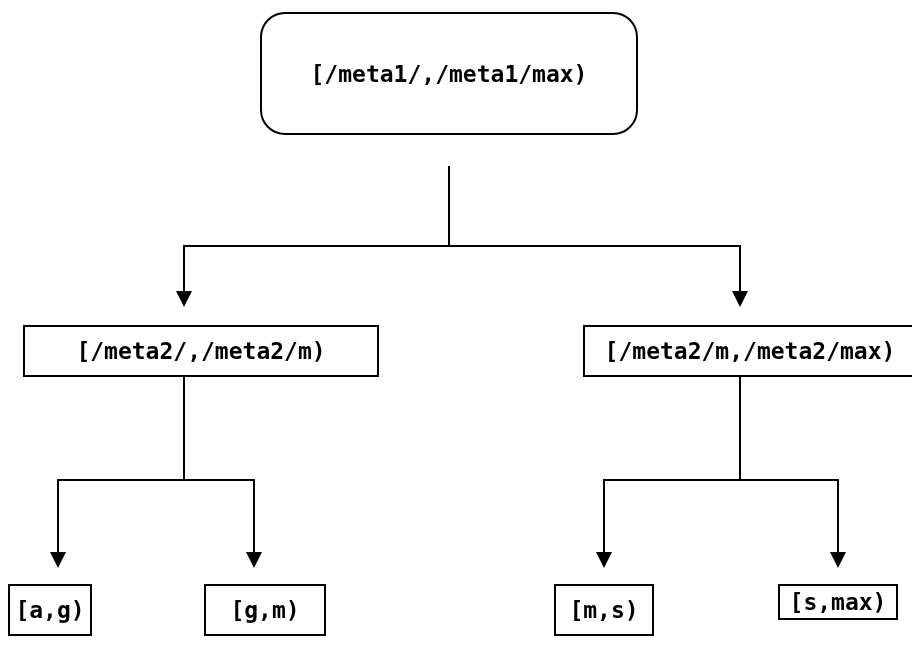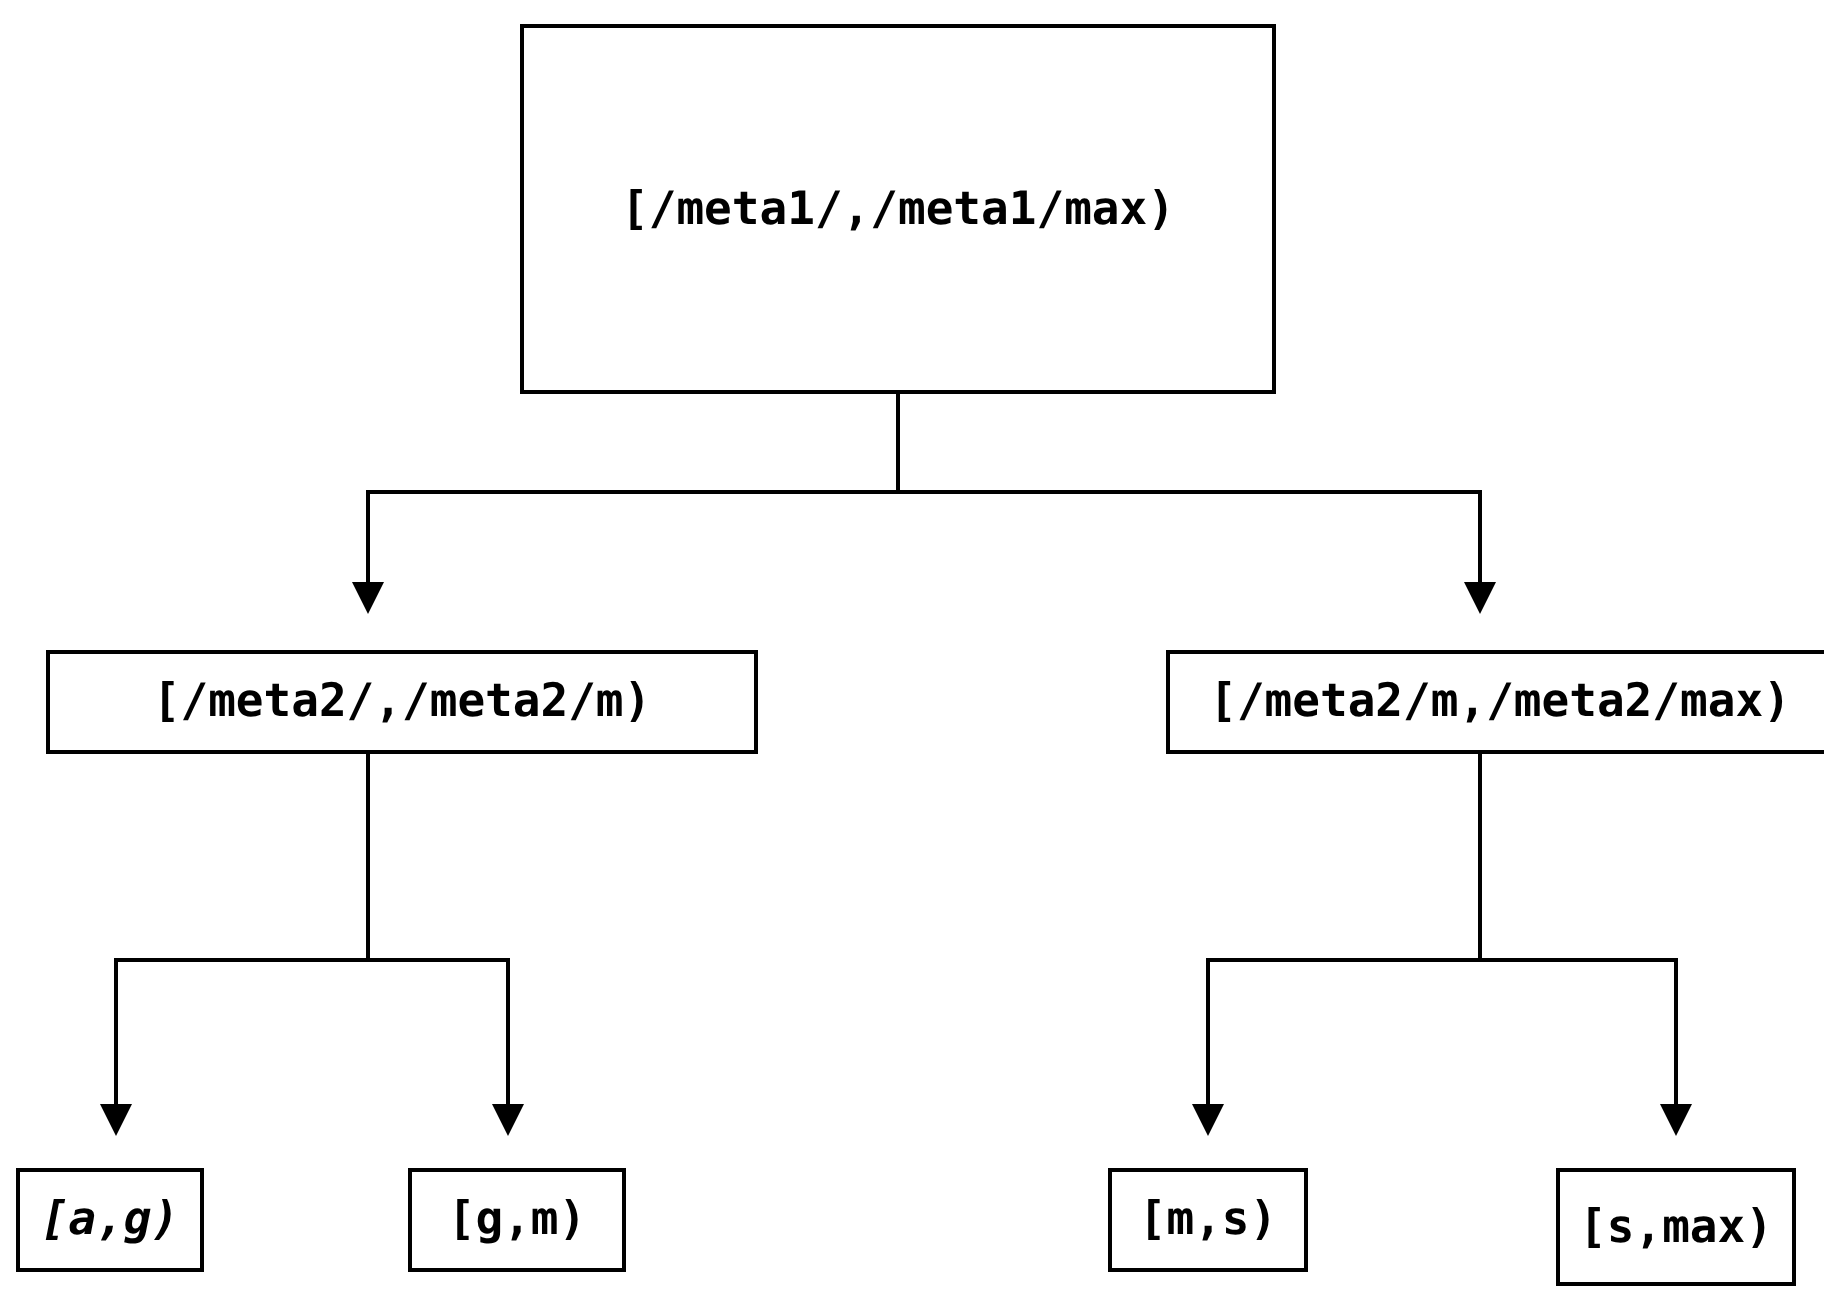--- a/index.html
+++ b/index.html
@@ -62,41 +62,41 @@
   <div class="edge" style="left:253px; top:479px; width:2px; height:73px;"></div>
   <div class="arrowhead" style="left:246px; top:552px;"></div>
 
   <div class="edge" style="left:739px; top:376px; width:2px; height:105px;"></div>
   <div class="edge" style="left:603px; top:479px; width:236px; height:2px;"></div>
   <div class="edge" style="left:603px; top:479px; width:2px; height:73px;"></div>
   <div class="arrowhead" style="left:596px; top:552px;"></div>
   <div class="edge" style="left:837px; top:479px; width:2px; height:73px;"></div>
   <div class="arrowhead" style="left:830px; top:552px;"></div>
 
-  <div class="node" style="left:260px; top:12px; width:378px; height:185px;">
+  <div class="node" style="left:260px; top:12px; width:378px; height:123px;border-radius:25px;">
     <span>[/meta1/,/meta1/max)</span>
   </div>
 
   <div class="node" style="left:23px; top:325px; width:356px; height:52px;">
     <span>[/meta2/,/meta2/m)</span>
   </div>
 
   <div class="node" style="left:583px; top:325px; width:334px; height:52px;">
     <span>[/meta2/m,/meta2/max)</span>
   </div>
 
-  <div class="node" style="left:8px; top:584px; width:94px; height:52px;font-style:italic;">
+  <div class="node" style="left:8px; top:584px; width:84px; height:52px;">
     <span>[a,g)</span>
   </div>
 
-  <div class="node" style="left:204px; top:584px; width:109px; height:52px;">
+  <div class="node" style="left:204px; top:584px; width:122px; height:52px;">
     <span>[g,m)</span>
   </div>
 
   <div class="node" style="left:554px; top:584px; width:100px; height:52px;">
     <span>[m,s)</span>
   </div>
 
-  <div class="node" style="left:778px; top:584px; width:120px; height:59px;">
+  <div class="node" style="left:778px; top:584px; width:120px; height:36px;">
     <span>[s,max)</span>
   </div>
 
 </div>
 
 </body></html>

